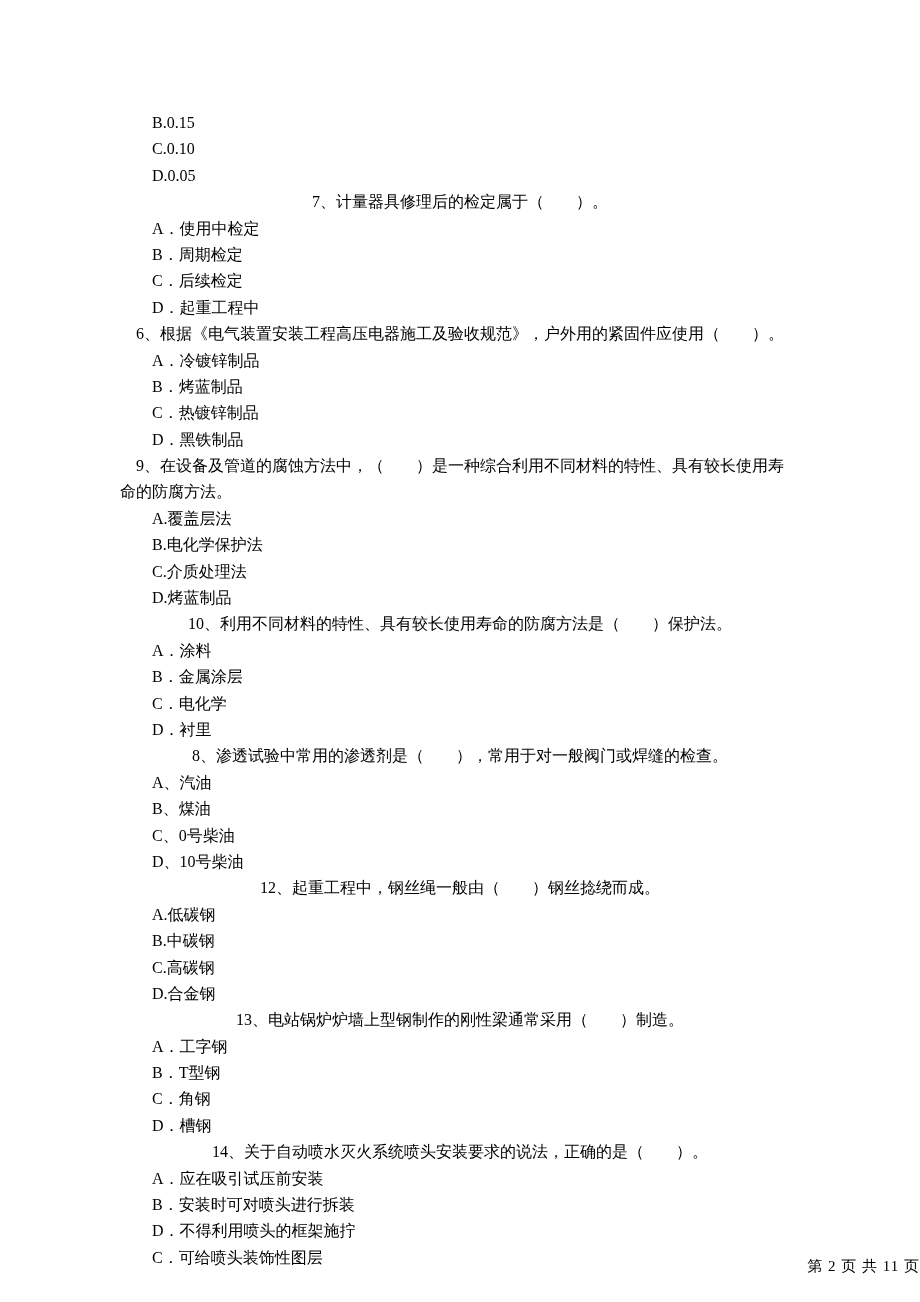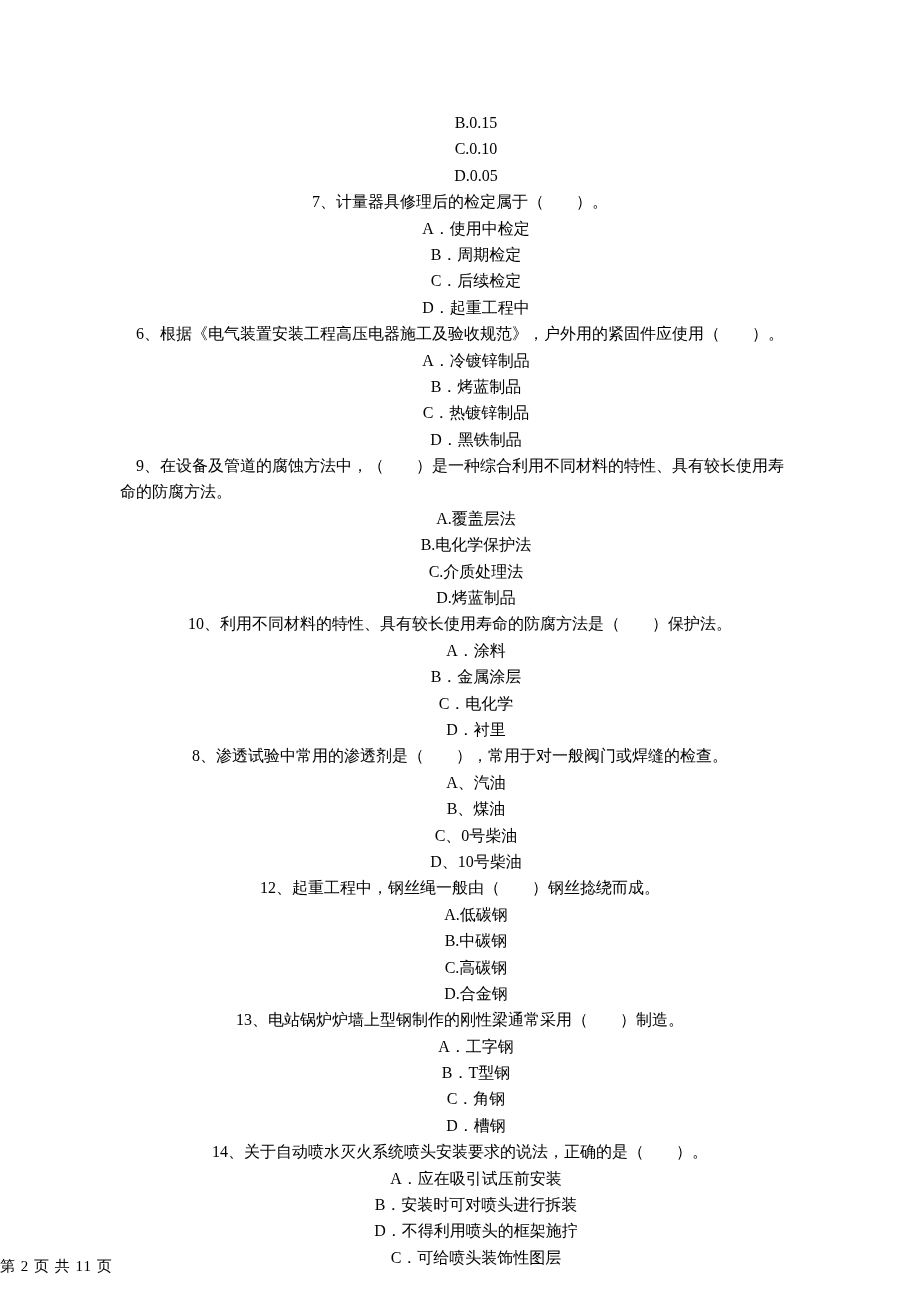--- a/index.html
+++ b/index.html
@@ -20,28 +20,27 @@
   }
   .q-stem {
     text-indent: 0;
     text-align: center;
   }
   .q-stem-cont {
     text-indent: 0;
   }
   .opt {
     padding-left: 2em;
-    text-align: center;
   }
   .footer {
     position: absolute;
     bottom: 32px;
     left: 0;
     width: 100%;
-    text-align: left;
+    text-align: right;
     font-size: 15px;
     letter-spacing: 1px;
   }
 </style>
 </head>
 <body>
 
 <div class="page">
 
   <div class="opt">B.0.15</div>

